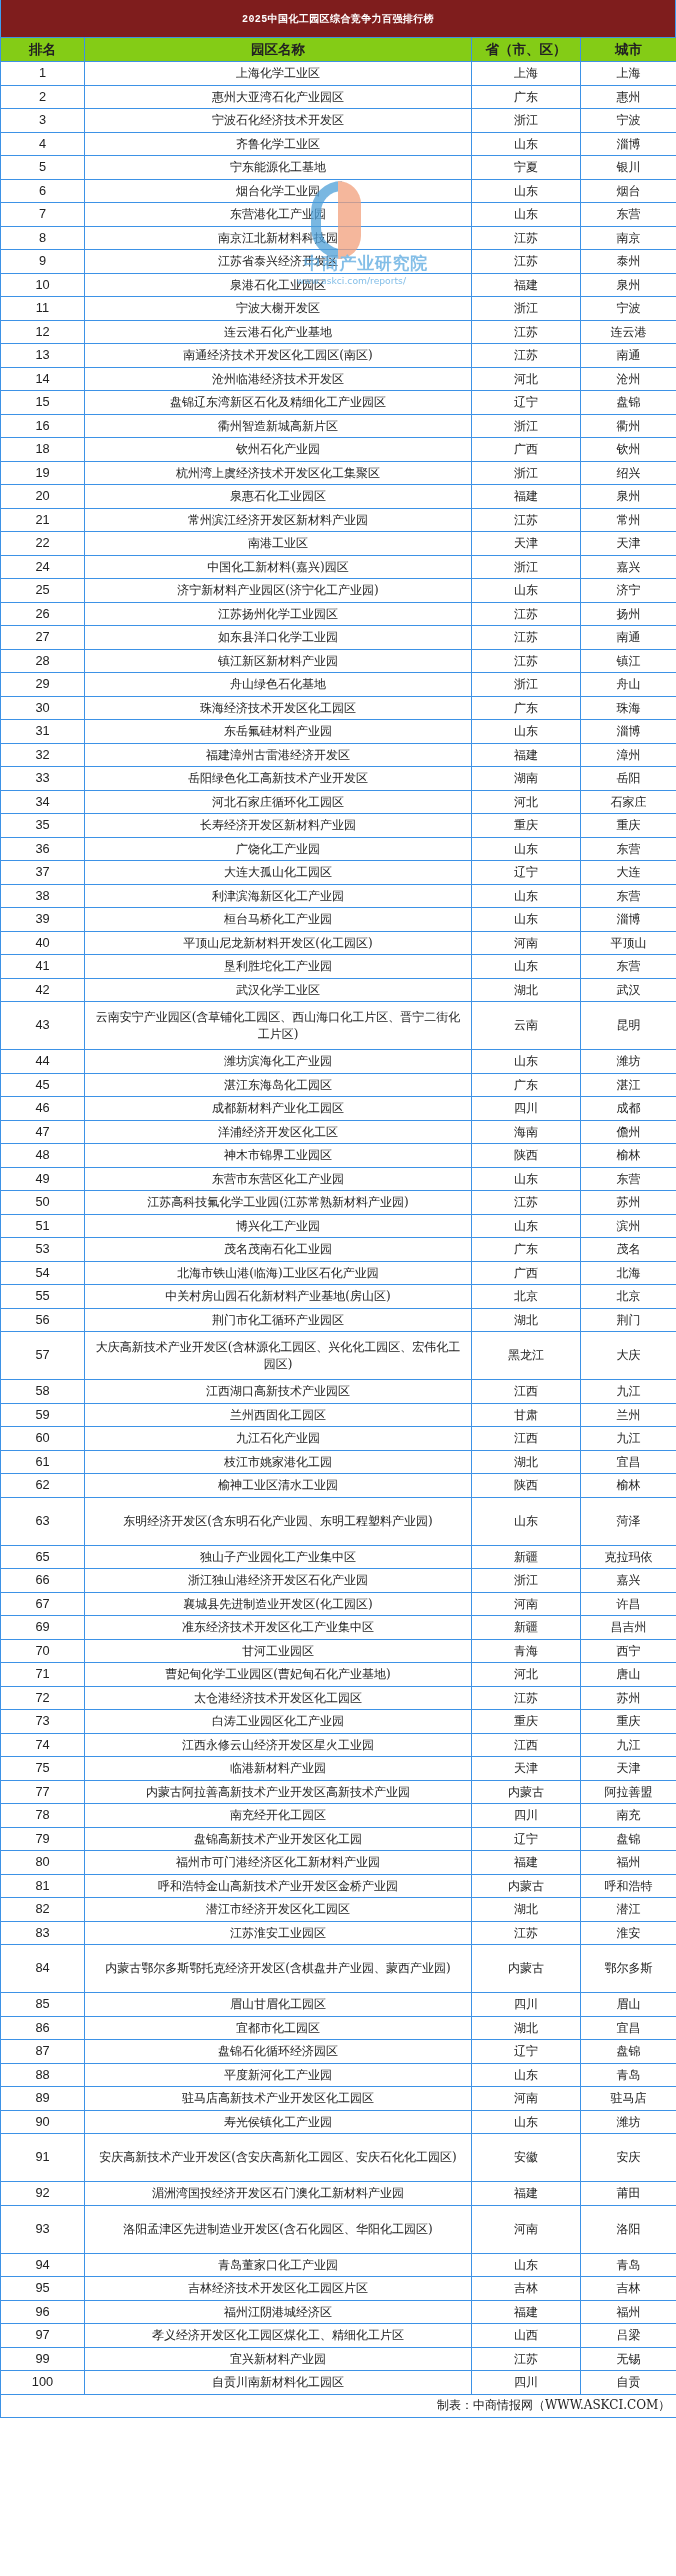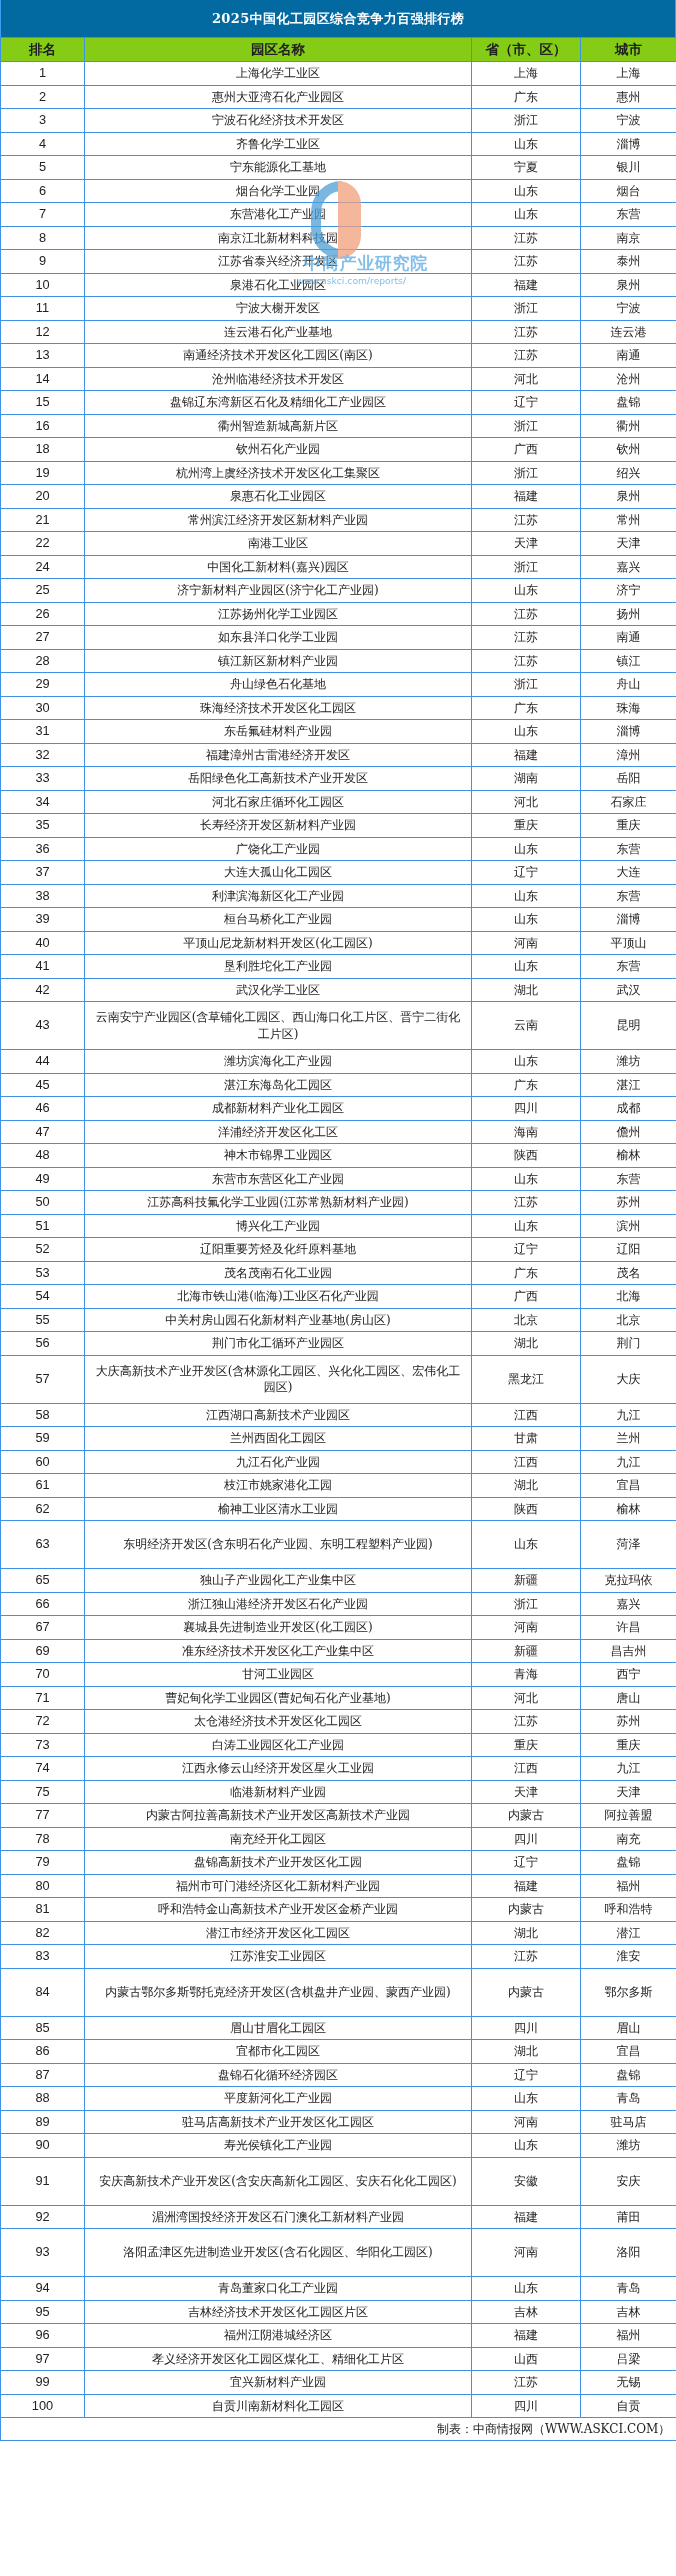--- a/index.html
+++ b/index.html
@@ -1,21 +1,21 @@
 <!DOCTYPE html>
 <html style="font-size:11.4px"><head>
 <meta charset="utf-8">
 <style>
   html, body { margin: 0; padding: 0; background: #ffffff; }
   body { width: 676px; height: 2576px; position: relative; overflow: hidden;
          font-family: "DejaVu Serif", "Liberation Serif", serif; color: #222; }
   .sheet { position: absolute; left: 0; top: 0; width: 676px; }
-  .title-bar { height: 37px; background: #0369a1; color: #fff; display: flex; align-items: center;
-               justify-content: center; font-size: 13px; font-weight: bold; letter-spacing: 0.4px;
-               border-left: 1.4px solid #3e9ef0; border-right: 1.4px solid #3e9ef0; box-sizing: border-box; }
+  .title-bar { height: 37px; background: #7f1d1d; color: #fff; display: flex; align-items: center;
+               justify-content: center; font-size: 10px; font-weight: bold; letter-spacing: 0.4px;
+               border-left: 1.4px solid #3e9ef0; border-right: 1.4px solid #3e9ef0; box-sizing: border-box; font-family: Liberation Mono, monospace; }
   table { border-collapse: collapse; width: 676px; table-layout: fixed; }
   col.c1 { width: 84px; } col.c2 { width: 387px; } col.c3 { width: 109px; } col.c4 { width: 96px; }
   th, td { border: 1.1px solid #3d92e6; text-align: center; vertical-align: middle; padding: 0 2.8px;
            font-size: 12px; line-height: 16.3px; font-weight: normal; }
   th { background: #84cc16; height: 23px; font-size: 13.5px; font-weight: bold; }
   td { height: 22.5px; }
   tr.tall td { height: 47px; }
   td.name { padding: 0 5.7px; }
   td.rank { font-family: "Liberation Sans Narrow", "Liberation Sans", sans-serif; font-size: 12.8px; }
   .footer td { height: 22px; text-align: right; padding-right: 5.7px; font-size: 12px; }
@@ -339,26 +339,20 @@
           <td>江苏</td>
           <td>苏州</td>
         </tr>
         <tr>
           <td class="rank">51</td>
           <td class="name">博兴化工产业园</td>
           <td>山东</td>
           <td>滨州</td>
         </tr>
         <tr>
-          <td class="rank">52</td>
-          <td class="name">辽阳重要芳烃及化纤原料基地</td>
-          <td>辽宁</td>
-          <td>辽阳</td>
-        </tr>
-        <tr>
           <td class="rank">53</td>
           <td class="name">茂名茂南石化工业园</td>
           <td>广东</td>
           <td>茂名</td>
         </tr>
         <tr>
           <td class="rank">54</td>
           <td class="name">北海市铁山港(临海)工业区石化产业园</td>
           <td>广西</td>
           <td>北海</td>

